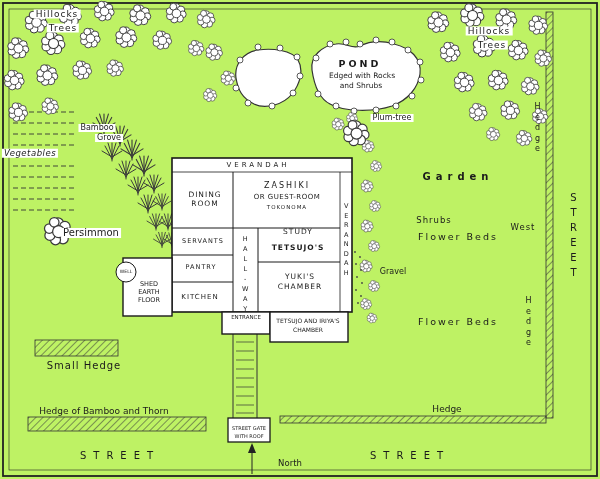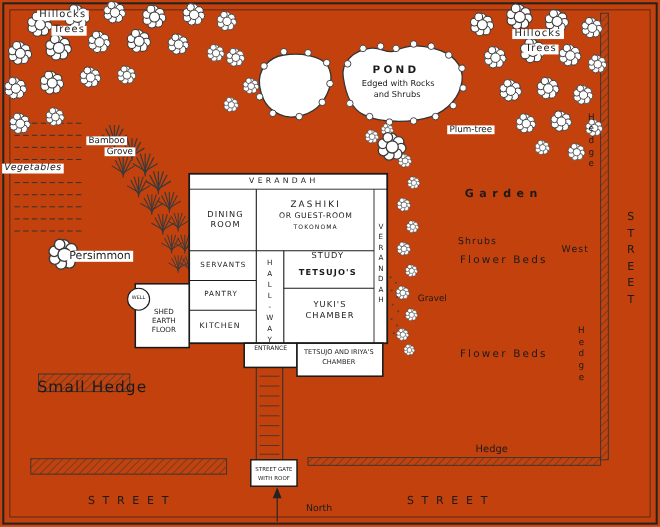--- a/index.html
+++ b/index.html
@@ -1,16 +1,16 @@
 <!DOCTYPE html>
 <html><head>
 <meta charset="utf-8">
 <style>
   html,body{margin:0;padding:0;background:#fff;}
-  .plan{position:relative;width:600px;height:479px;background:#c2410c;overflow:hidden;
+  .plan{position:relative;width:600px;height:479px;background:#bef264;overflow:hidden;
         font-family:"DejaVu Sans",sans-serif;color:#1b1b1b;}
   .plan svg{position:absolute;left:0;top:0;}
   .lbl{position:absolute;transform:translate(-50%,-50%);white-space:nowrap;line-height:1;z-index:2;}
   .lbl.vert{transform:translateX(-50%);writing-mode:vertical-rl;text-orientation:upright;}
   .bg{background:#fff;padding:0 2px;}
   .hand{font-style:italic;}
 </style>
 </head>
 <body>
 
@@ -237,21 +237,21 @@
 
 <div class="lbl" style="left:360px;top:64px;font-size:9.5px;letter-spacing:3px;font-weight:bold;">POND</div>
 <div class="lbl" style="left:362px;top:76px;font-size:7.5px;">Edged with Rocks</div>
 <div class="lbl" style="left:361px;top:86px;font-size:7.5px;text-align:center;">and Shrubs</div>
 
 <div class="lbl bg" style="left:97px;top:128px;font-size:8px;text-align:center;">Bamboo</div>
 <div class="lbl bg" style="left:109px;top:138px;font-size:8px;">Grove</div>
 
 <div class="lbl bg hand" style="left:30px;top:153px;font-size:8.5px;letter-spacing:0.5px;">Vegetables</div>
 <div class="lbl bg" style="left:91px;top:233px;font-size:10px;">Persimmon</div>
-<div class="lbl bg" style="left:392px;top:118px;font-size:8px;margin-left:36px;">Plum-tree</div>
+<div class="lbl bg" style="left:392px;top:118px;font-size:8px;">Plum-tree</div>
 
 <div class="lbl" style="left:458px;top:177px;font-size:10px;letter-spacing:5px;font-weight:bold;">Garden</div>
 <div class="lbl" style="left:434px;top:220px;font-size:8.5px;letter-spacing:1px;">Shrubs</div>
 <div class="lbl" style="left:523px;top:227px;font-size:8.5px;letter-spacing:1px;">West</div>
 <div class="lbl" style="left:458px;top:237px;font-size:9.5px;letter-spacing:2px;">Flower Beds</div>
 <div class="lbl" style="left:458px;top:322px;font-size:9.5px;letter-spacing:2px;">Flower Beds</div>
 <div class="lbl" style="left:393px;top:272px;font-size:8px;">Gravel</div>
 
 <div class="lbl" style="left:258px;top:165px;font-size:7px;letter-spacing:3px;">VERANDAH</div>
 <div class="lbl vert" style="left:346px;top:202px;font-size:6.5px;letter-spacing:1.5px;">VERANDAH</div>
@@ -269,21 +269,22 @@
 <div class="lbl" style="left:300px;top:277px;font-size:7.5px;letter-spacing:1px;">YUKI'S</div>
 <div class="lbl" style="left:300px;top:287px;font-size:7.5px;letter-spacing:1px;">CHAMBER</div>
 <div class="lbl" style="left:246px;top:318px;font-size:5.5px;">ENTRANCE</div>
 <div class="lbl" style="left:308px;top:321px;font-size:6px;">TETSUJO AND IRIYA'S</div>
 <div class="lbl" style="left:308px;top:330px;font-size:6px;">CHAMBER</div>
 <div class="lbl" style="left:149px;top:284px;font-size:6.5px;">SHED</div>
 <div class="lbl" style="left:149px;top:292px;font-size:6.5px;">EARTH</div>
 <div class="lbl" style="left:149px;top:300px;font-size:6.5px;">FLOOR</div>
 <div class="lbl" style="left:126px;top:272px;font-size:4.5px;">WELL</div>
 
-<div class="lbl" style="left:84px;top:352px;font-size:14px;letter-spacing:1px;">Small Hedge</div>
+<div class="lbl" style="left:84px;top:366px;font-size:10px;letter-spacing:1px;">Small Hedge</div>
+<div class="lbl" style="left:104px;top:411px;font-size:9px;">Hedge of Bamboo and Thorn</div>
 <div class="lbl" style="left:447px;top:409px;font-size:9px;">Hedge</div>
 <div class="lbl vert" style="left:537px;top:102px;font-size:8px;letter-spacing:1.5px;">Hedge</div>
 <div class="lbl vert" style="left:528px;top:296px;font-size:8px;letter-spacing:1.5px;">Hedge</div>
 <div class="lbl" style="left:120px;top:456px;font-size:10px;letter-spacing:7px;">STREET</div>
 <div class="lbl" style="left:410px;top:456px;font-size:10px;letter-spacing:7px;">STREET</div>
 <div class="lbl vert" style="left:573px;top:192px;font-size:10px;letter-spacing:4px;">STREET</div>
 <div class="lbl" style="left:249px;top:428px;font-size:5px;">STREET GATE</div>
 <div class="lbl" style="left:249px;top:436px;font-size:5px;">WITH ROOF</div>
 <div class="lbl" style="left:290px;top:463px;font-size:8.5px;">North</div>
 

